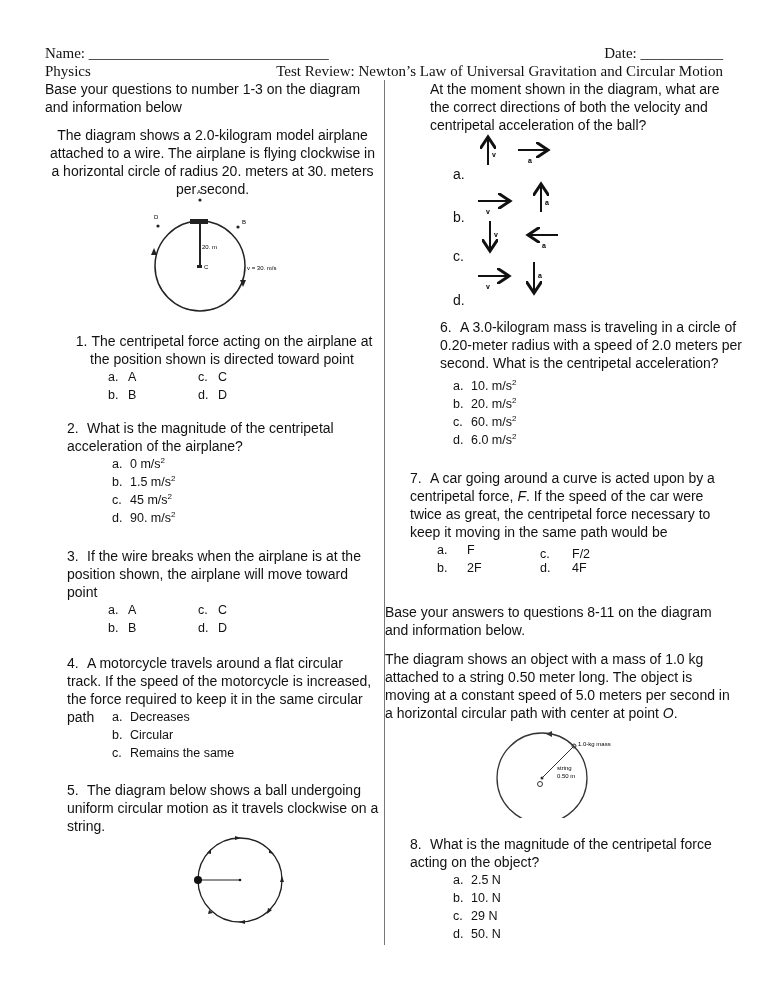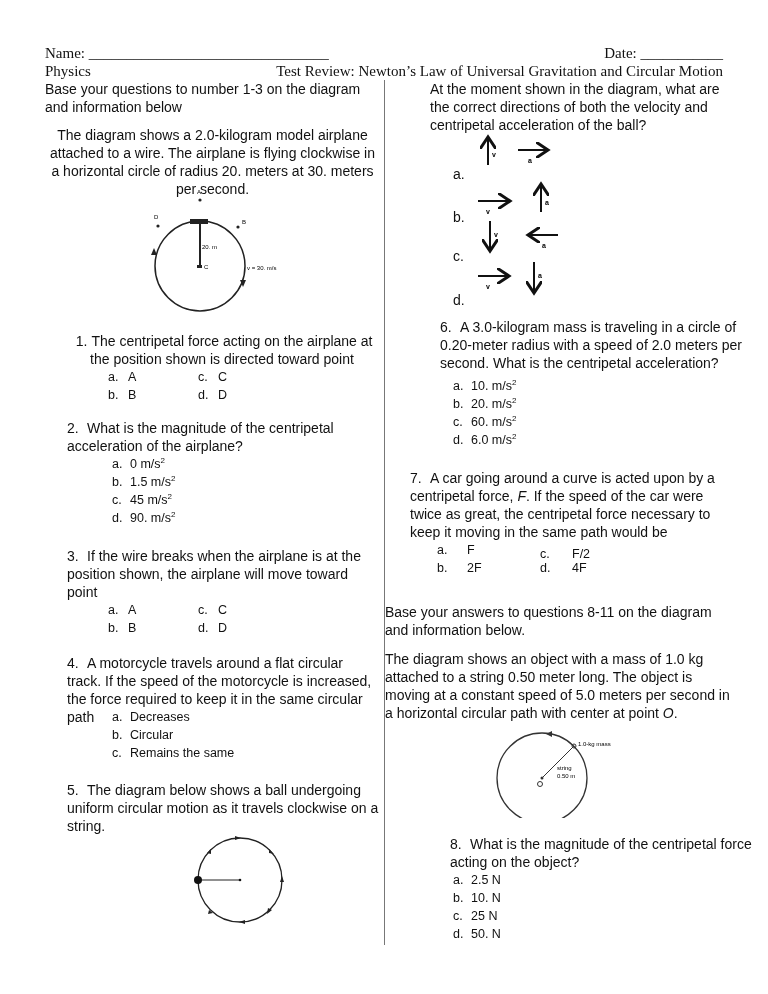--- a/index.html
+++ b/index.html
@@ -177,21 +177,21 @@
   <polygon points="56,6 62,3 62,9" fill="#333"></polygon>
   <line x1="52" y1="50" x2="84" y2="18" stroke="#333" stroke-width="1"></line>
   <circle cx="84" cy="18" r="2" fill="none" stroke="#333"></circle>
   <circle cx="52" cy="50" r="1.5" fill="#333"></circle>
   <circle cx="50" cy="56" r="2.5" fill="none" stroke="#333"></circle>
   <text x="88" y="18" font-size="6">1.0-kg mass</text>
   <text x="67" y="42" font-size="6">string</text>
   <text x="67" y="50" font-size="6">0.50 m</text>
 </svg>
 
-<div class="abs p" style="left:410px; top:835px; width:305px;margin-left:40px;">
+<div class="abs p" style="left:410px; top:835px; width:305px;">
   <span class="qnum">8.</span><span>What is the magnitude of the centripetal force acting on the object?</span>
 </div>
 <div class="opts" style="left:453px; top:871px;">
   <div class="opt"><span class="l">a.</span><span>2.5 N</span></div>
   <div class="opt"><span class="l">b.</span><span>10. N</span></div>
-  <div class="opt"><span class="l">c.</span><span>25 N</span></div>
+  <div class="opt"><span class="l">c.</span><span>29 N</span></div>
   <div class="opt"><span class="l">d.</span><span>50. N</span></div>
 </div>
 
 </body></html>

